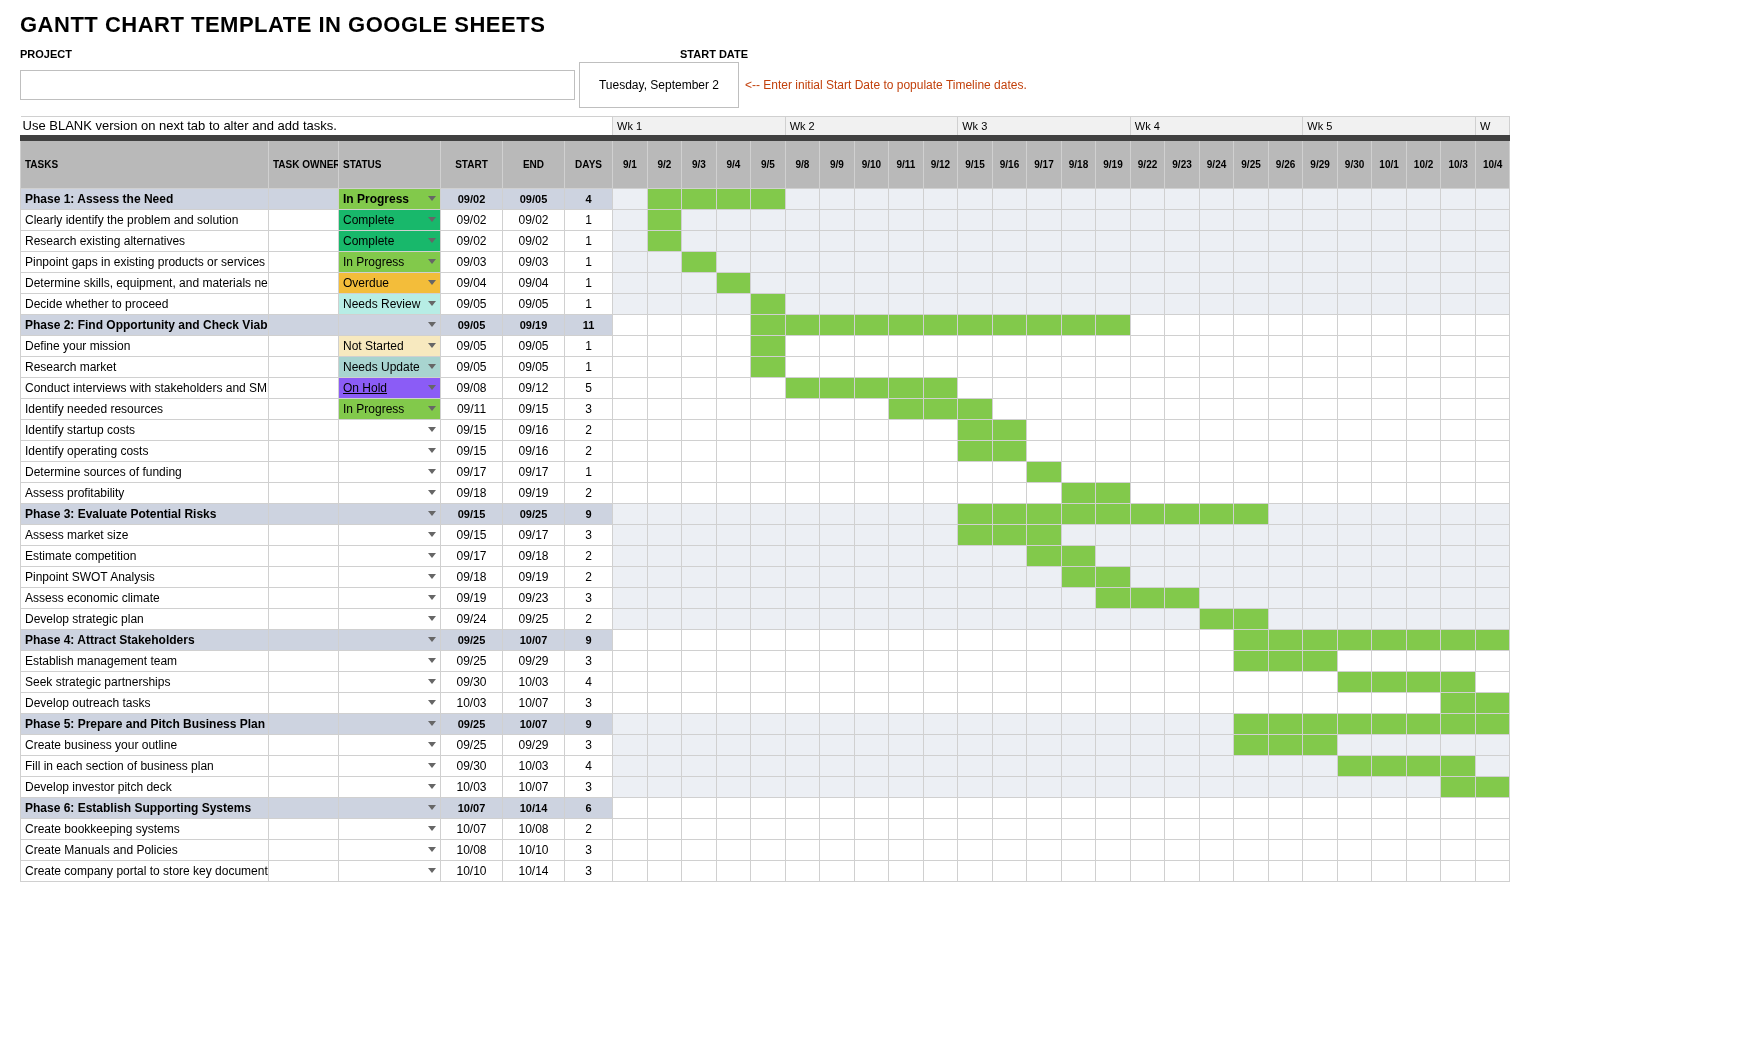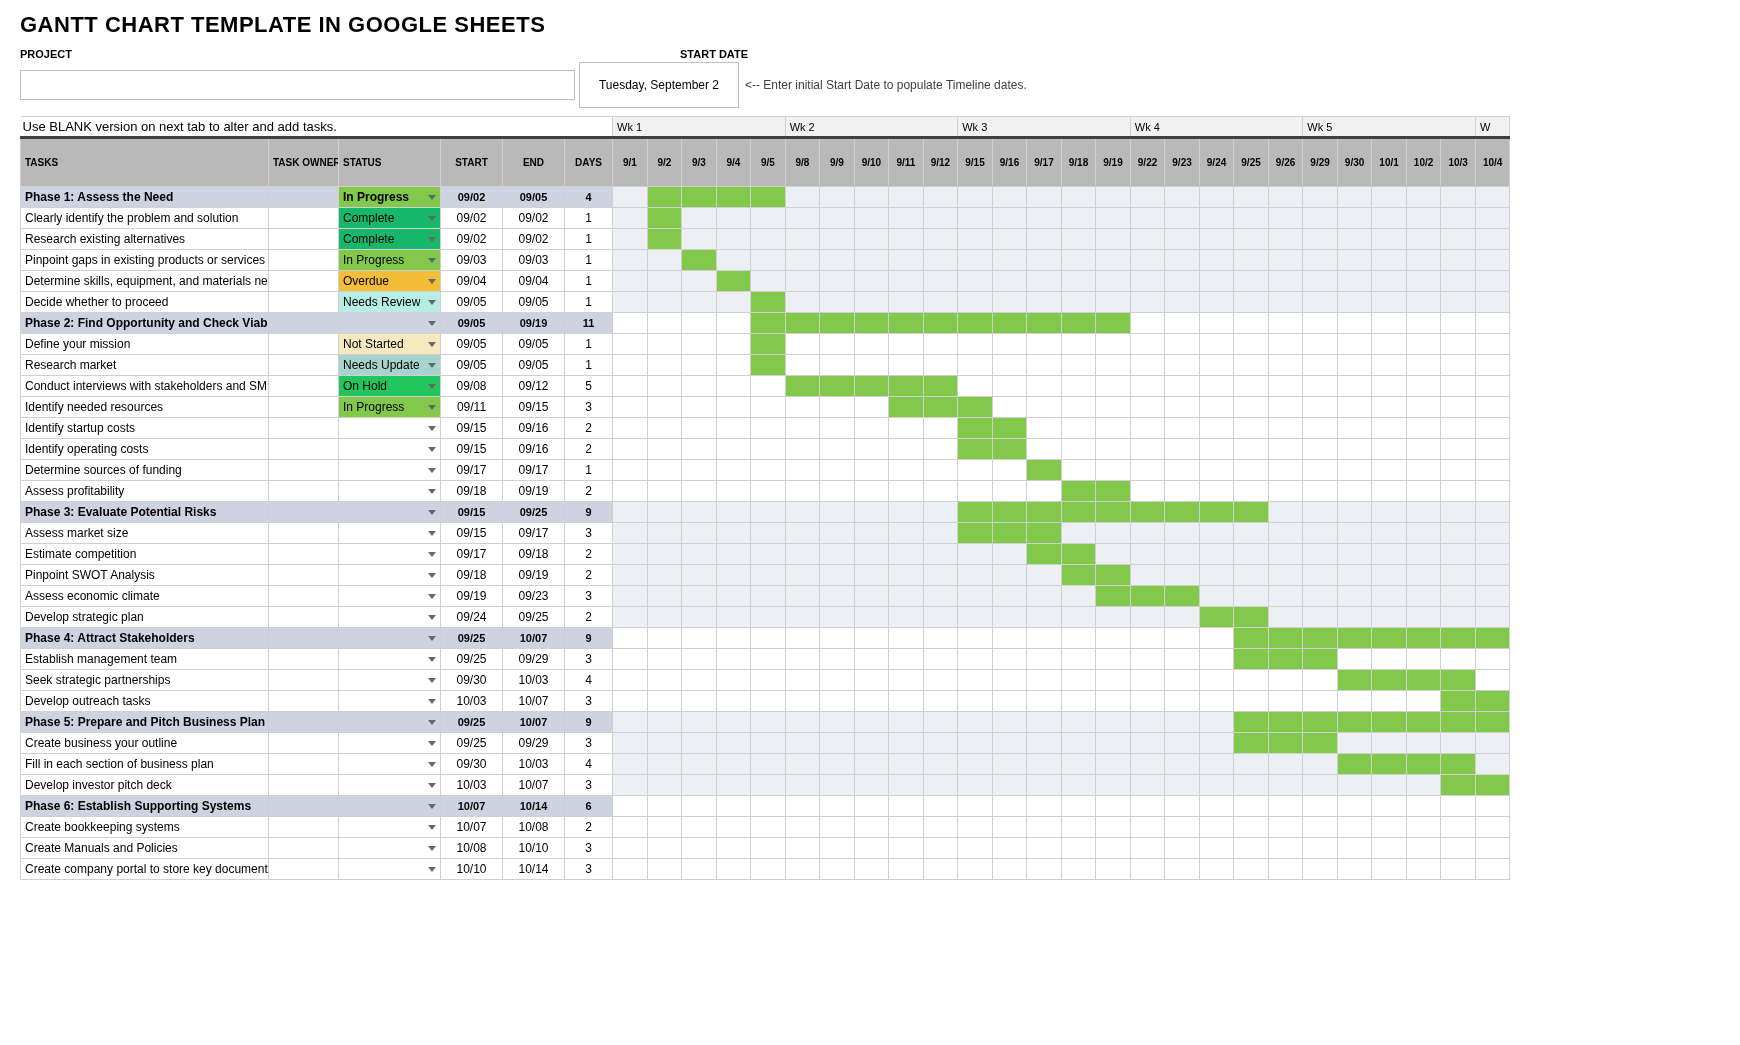--- a/index.html
+++ b/index.html
@@ -4,33 +4,33 @@
 <style>
   * { box-sizing: border-box; margin: 0; padding: 0; }
   body { font-family: Arial, Helvetica, sans-serif; font-size: 12px; color: #000; background: #fff; padding: 12px 20px 30px 20px; }
   #title { font-size: 22px; font-weight: 700; letter-spacing: 0.5px; margin-bottom: 10px; }
   .meta-labels { display: flex; }
   .meta-labels div:first-child { width: 660px; font-size: 11px; font-weight: 700; }
   .meta-labels div:last-child { font-size: 11px; font-weight: 700; }
   .meta-row { display: flex; align-items: center; margin-top: 2px; margin-bottom: 8px; }
   .project-input { width: 555px; height: 30px; border: 1px solid #bfbfbf; margin-right: 4px; padding: 4px; }
   .startdate-input { width: 160px; height: 46px; border: 1px solid #bfbfbf; text-align: center; padding: 4px; font-size: 12px; }
-  .hint { margin-left: 6px; color: #404040; font-size: 12px; }
+  .hint { margin-left: 6px; color: #c2410c; font-size: 12px; }
   table { border-collapse: collapse; table-layout: fixed; width: 1476px; }
   th, td { border: 1px solid #d0d0d0; height: 21px; overflow: hidden; white-space: nowrap; font-size: 11px; }
   col.c-task { width: 248px; }
   col.c-owner { width: 70px; }
   col.c-status { width: 96px; }
   col.c-sd { width: 6px; }
   col.c-date { width: 62px; }
   col.c-days { width: 48px; }
   col.c-day { width: 34.5px; }
   th { background: #b9b9b9; font-weight: 700; text-align: left; padding: 18px 4px; font-size: 10px; }
   th.center, td.center { text-align: center; }
-  .wk-row td { background: #f1f1f1; border-bottom: 3px solid #404040; font-size: 11px; padding-left: 4px; }
+  .wk-row td { background: #f1f1f1; border-bottom: 6px solid #404040; font-size: 11px; padding-left: 4px; }
   .wk-row td.firstcol { background: #fff; border-left: none; padding-left: 2px; font-size: 13px; }
   td.task { padding-left: 4px; font-size: 12px; }
   td.ph { background: #cdd3e0; font-weight: 700; margin-top: 48px; }
   td.val { text-align: center; font-size: 12px; }
   td.phval { background: #cdd3e0; font-weight: 700; text-align: center; }
   td.status { padding-left: 4px; position: relative; font-size: 12px; }
   .dd { position: absolute; right: 0; top: 0; bottom: 0; width: 16px; display: flex; align-items: center; justify-content: center; cursor: pointer; }
   .dd::after { content: ""; border-left: 4px solid transparent; border-right: 4px solid transparent; border-top: 5px solid #666; }
   td.tl { background: #eceff4; }
   td.tl.odd { background: #fff; }
@@ -435,21 +435,21 @@
         <td class="tl odd"></td>
         <td class="tl odd"></td>
         <td class="tl odd"></td>
         <td class="tl odd"></td>
         <td class="tl odd"></td>
         <td class="tl odd"></td>
       </tr>
       <tr>
         <td class="task ">Conduct interviews with stakeholders and SMEs</td>
         <td class=""></td>
-        <td class="status " colspan="2" style="background: #22c55e;">On Hold<span class="dd"></span></td>
+        <td class="status " colspan="2" style="background: #8b5cf6; text-decoration: underline;">On Hold<span class="dd"></span></td>
         <td class="val">09/08</td>
         <td class="val">09/12</td>
         <td class="val">5</td>
         <td class="tl odd"></td>
         <td class="tl odd"></td>
         <td class="tl odd"></td>
         <td class="tl odd"></td>
         <td class="tl odd"></td>
         <td class="tl odd bar"></td>
         <td class="tl odd bar"></td>

